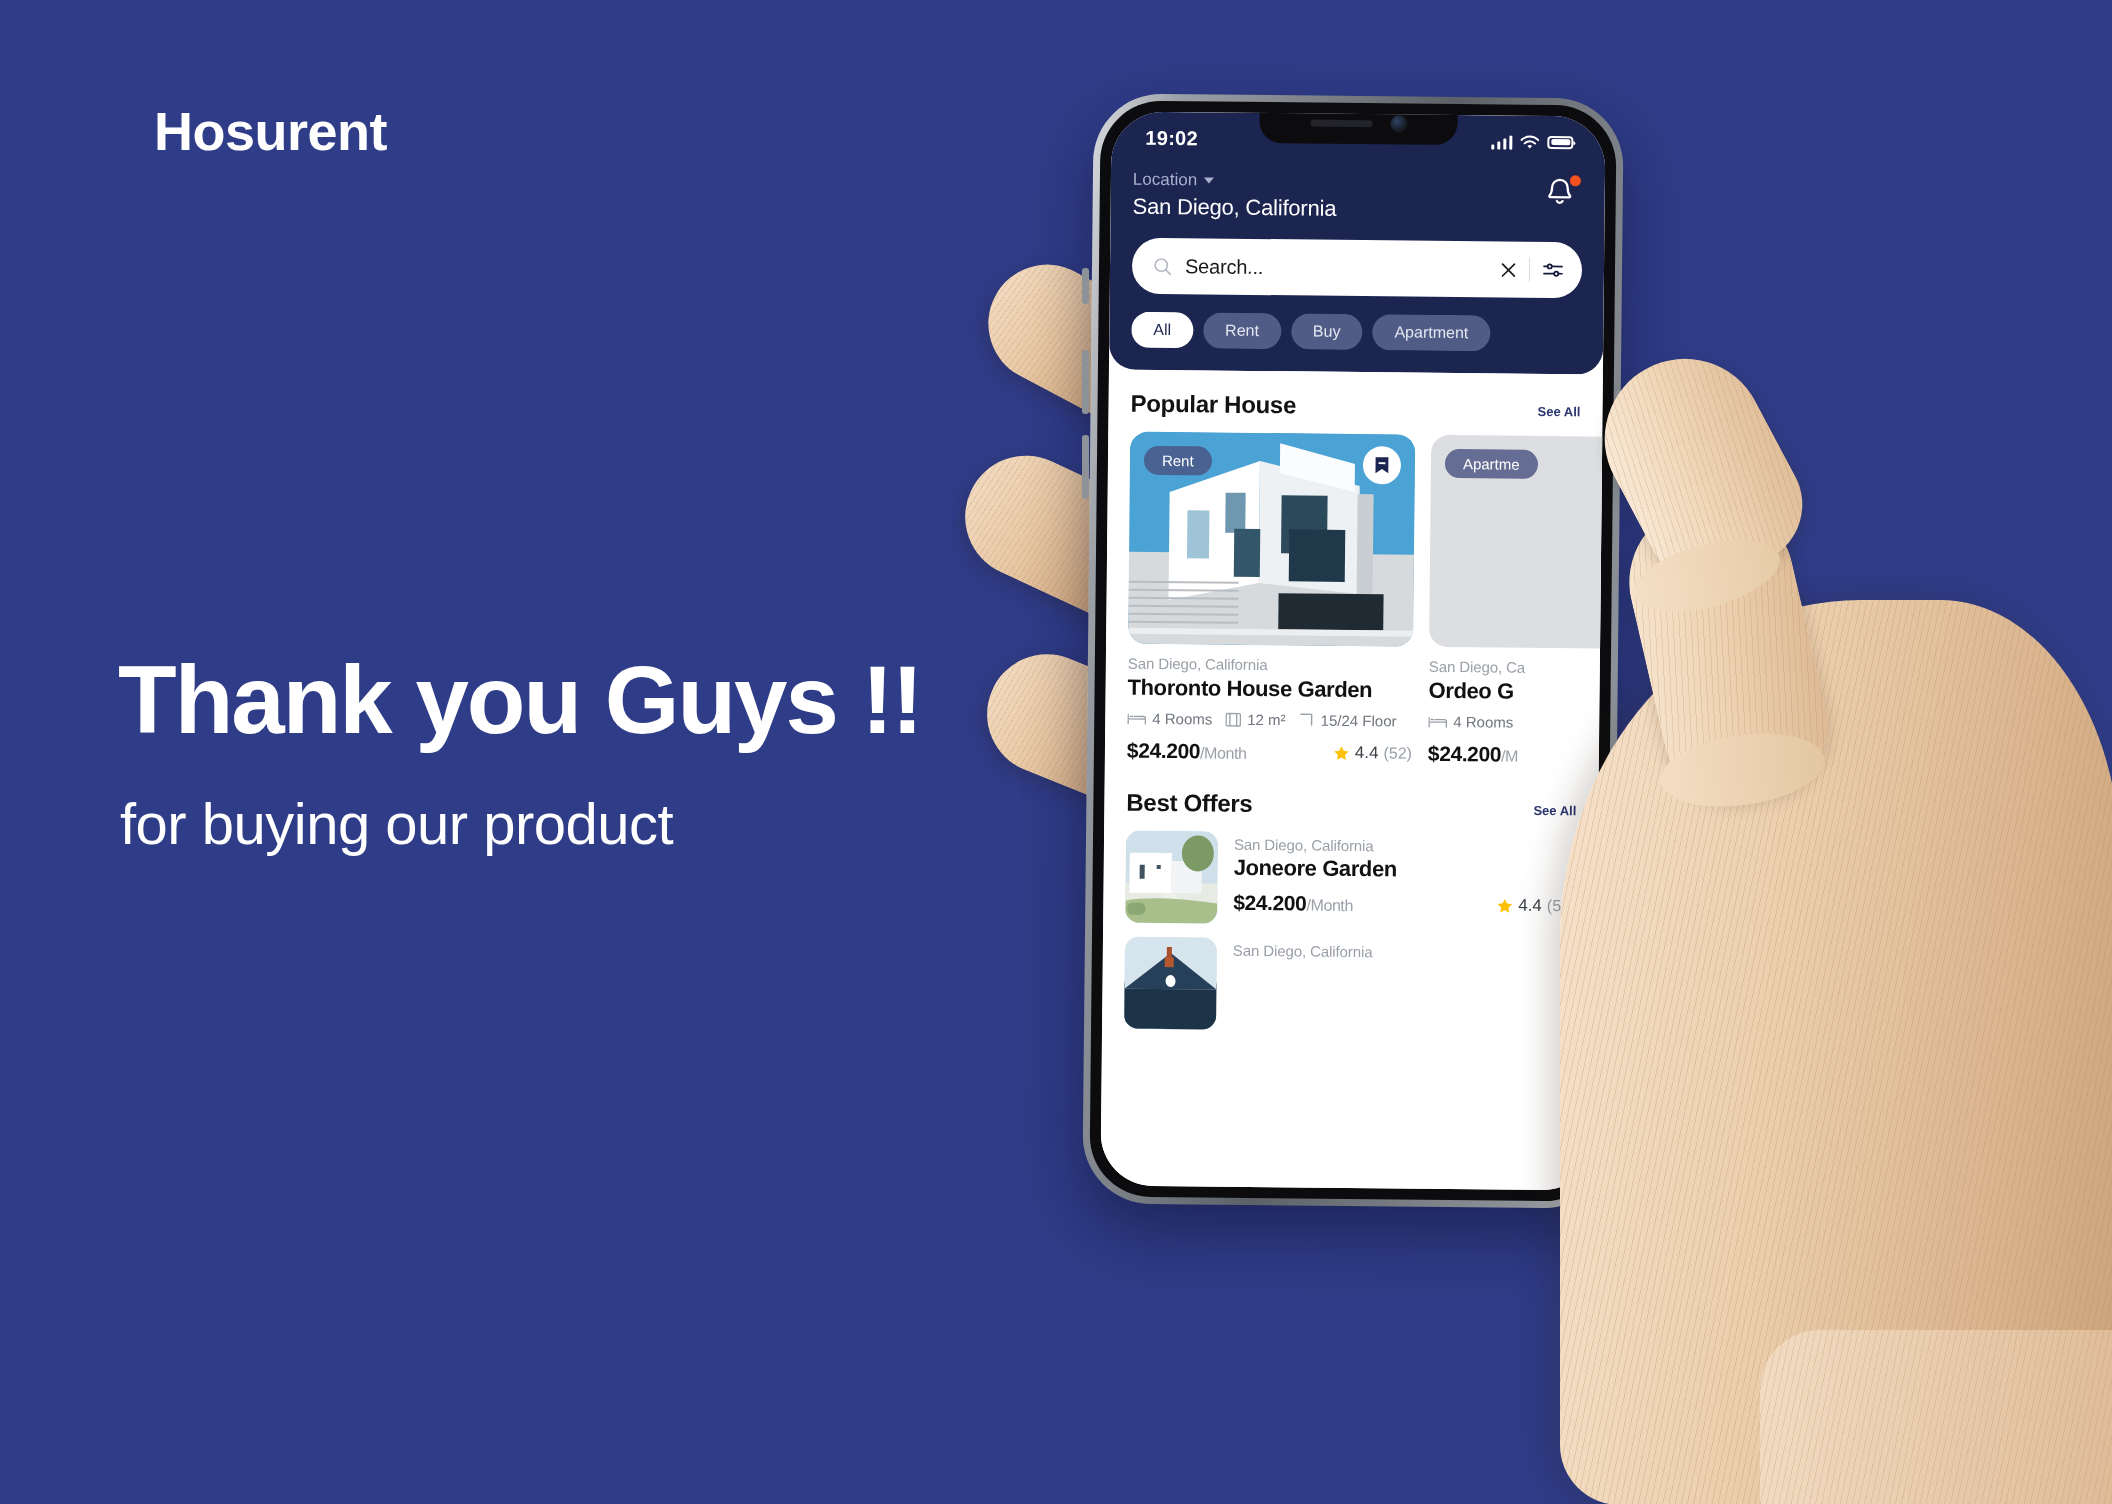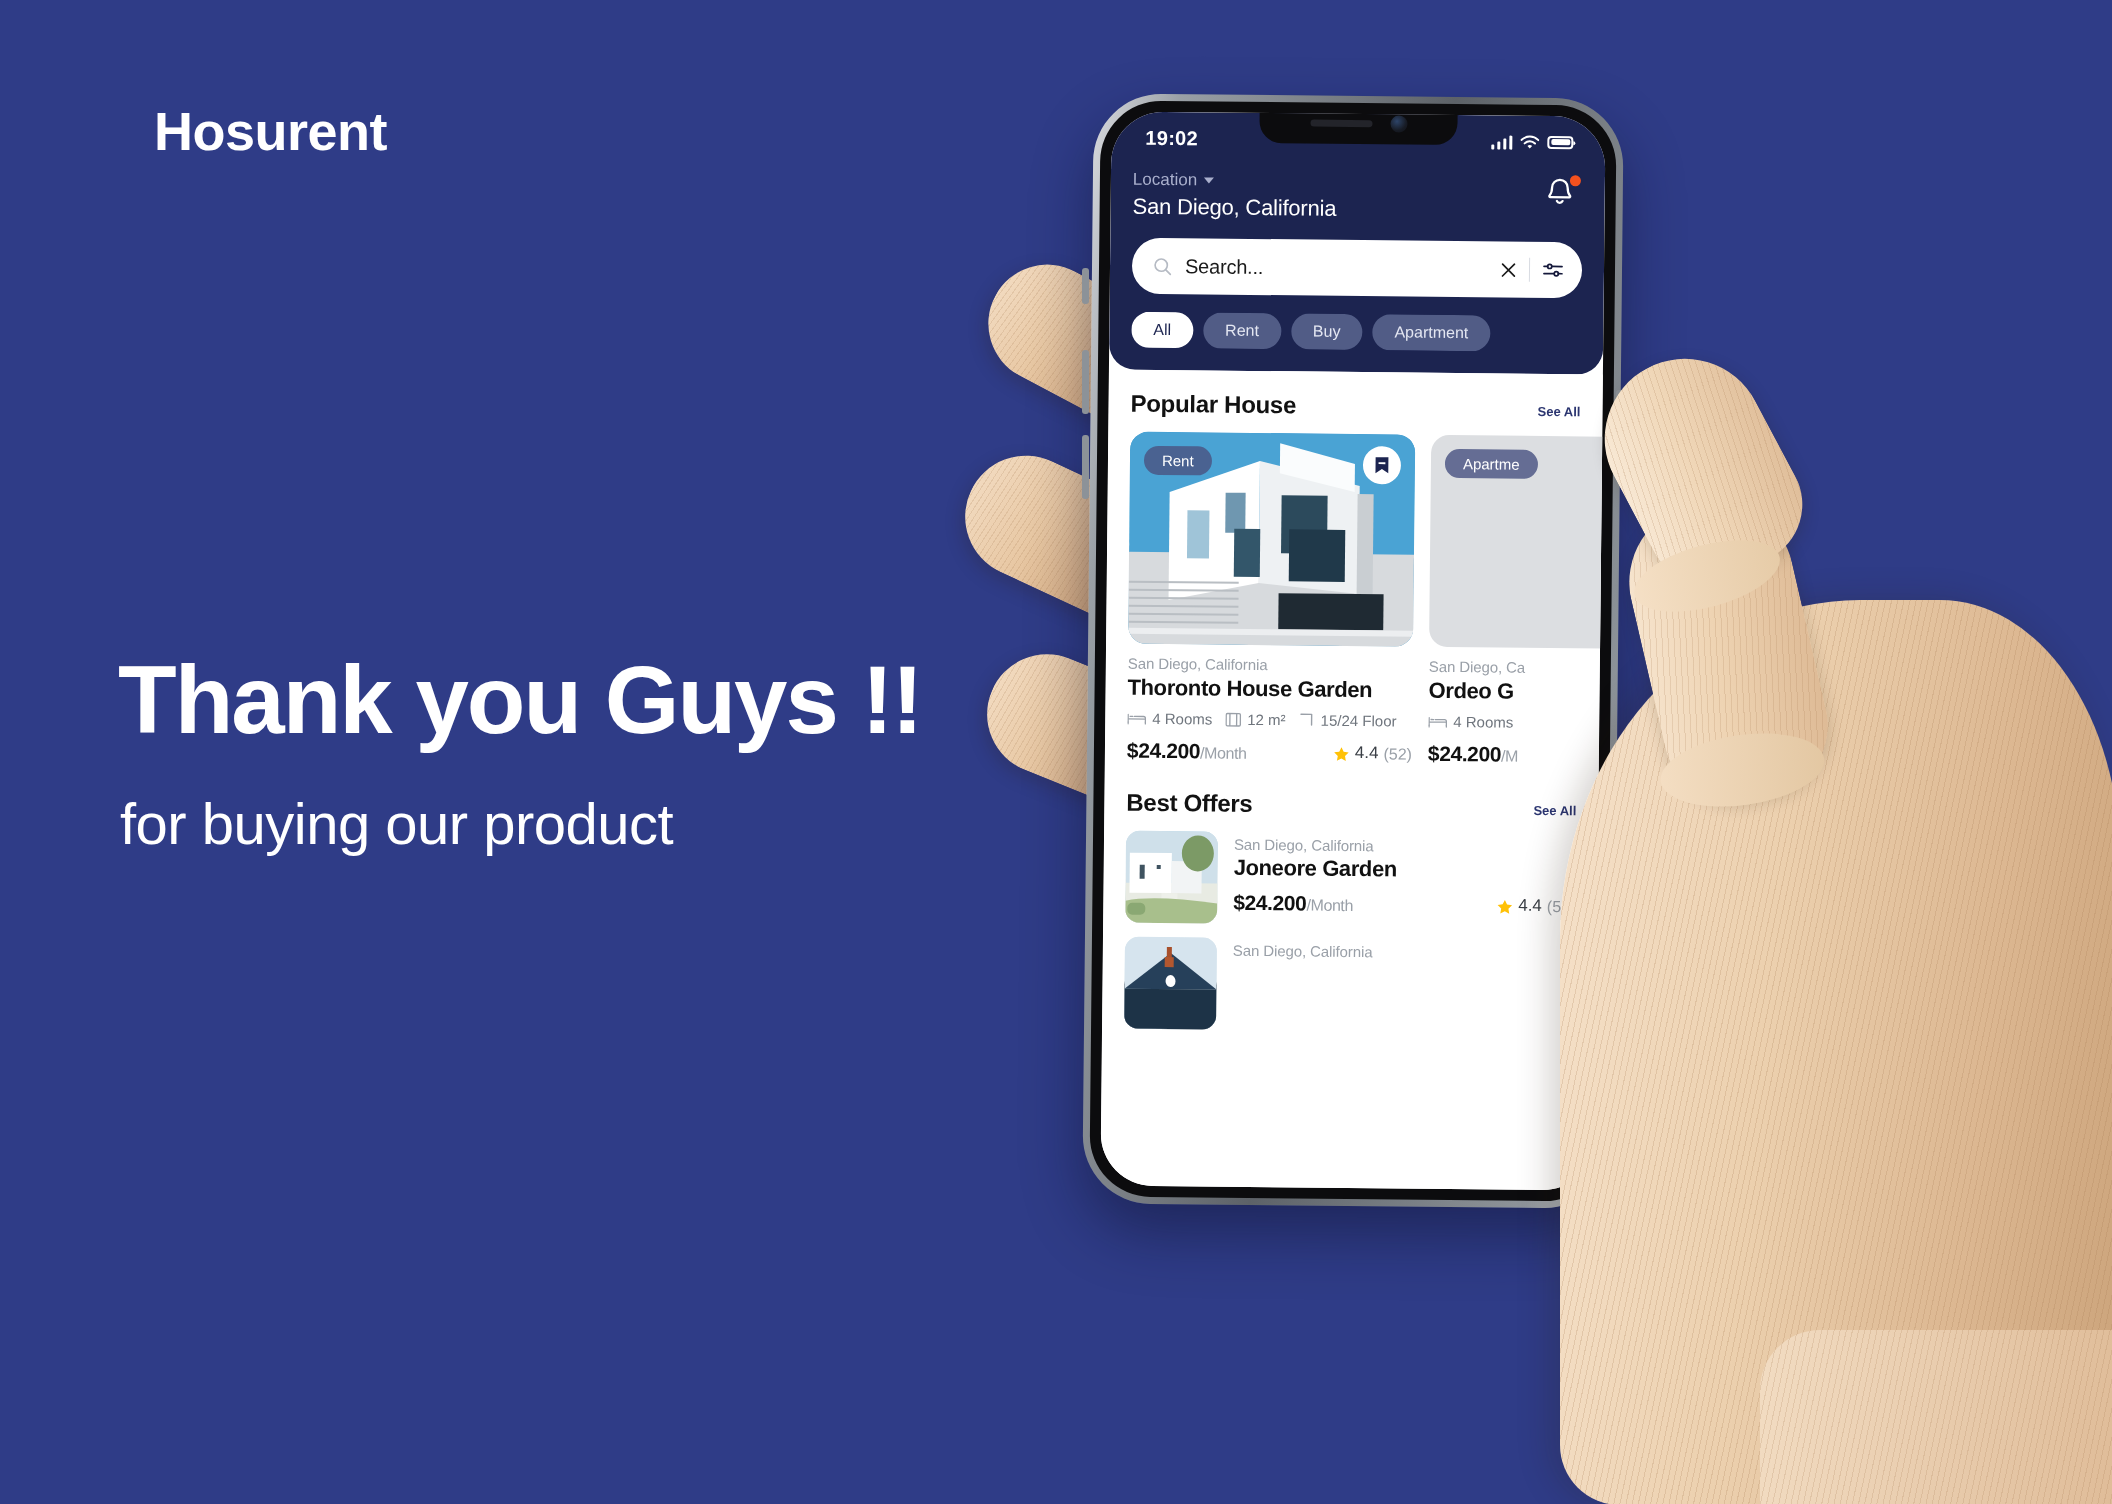--- a/index.html
+++ b/index.html
@@ -240,21 +240,21 @@
     width:38px; height:38px; border-radius:50%; background:#fff;
     display:flex; align-items:center; justify-content:center;
   }
   .card-loc { font-size:15px; color:#9aa0a8; margin-top:11px; letter-spacing:-.1px; }
   .card-name { font-size:22px; font-weight:700; color:#111; margin-top:3px; letter-spacing:-.4px; white-space:nowrap; }
   .feats { display:flex; align-items:center; gap:13px; margin-top:9px; }
   .feat { display:flex; align-items:center; gap:6px; font-size:15px; color:#6f757d; white-space:nowrap; }
   .price-row { display:flex; align-items:center; justify-content:space-between; margin-top:12px; }
   .price { font-size:21px; font-weight:700; color:#111; letter-spacing:-.4px; white-space:nowrap; }
   .price span { font-size:16px; font-weight:400; color:#9aa0a8; }
-  .rating { display:flex; align-items:flex-end; gap:5px; font-size:17px; color:#3a3f46; white-space:nowrap; }
+  .rating { display:flex; align-items:center; gap:5px; font-size:17px; color:#3a3f46; white-space:nowrap; }
   .rating .cnt { color:#9aa0a8; font-size:16px; }
 
   .offer { display:flex; gap:16px; margin-top:14px; }
   .offer-thumb {
     width:92px; height:92px; flex:none; border-radius:14px; overflow:hidden;
     background: linear-gradient(180deg,#bcd8e8 0%,#dfe9ef 45%,#e6eae6 60%,#b9c9a8 100%);
     position:relative;
   }
   .offer-thumb.roof { background: linear-gradient(180deg,#d8e6ef 0%,#cfe0ea 48%,#2c4456 52%,#24394a 100%); }
   .offer-info { flex:1; min-width:0; padding-top:4px; }

